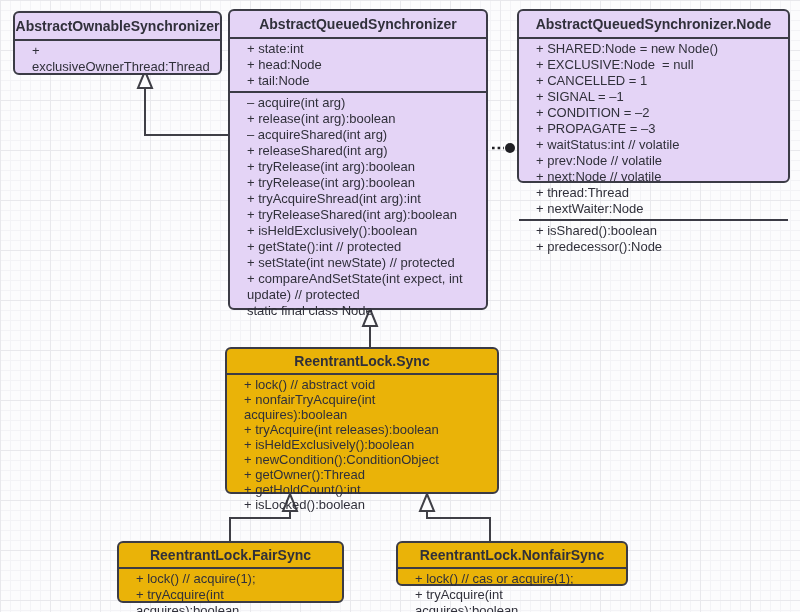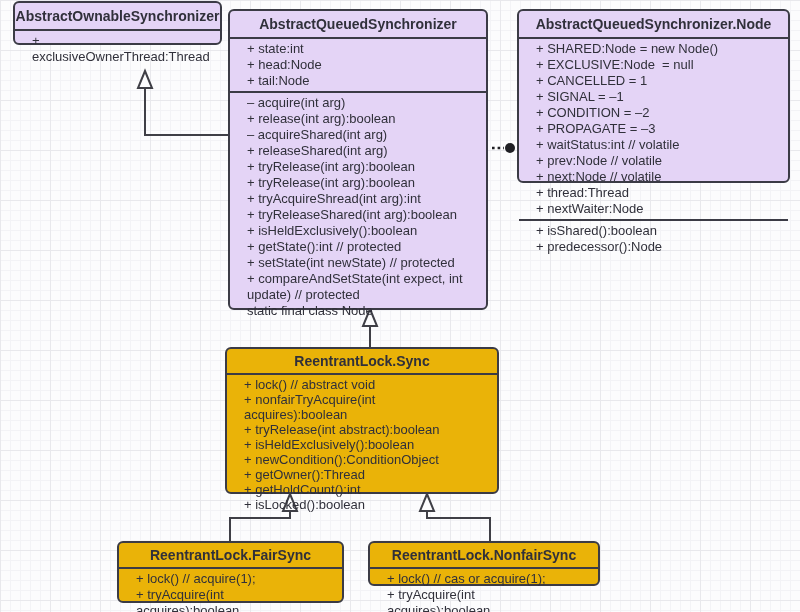--- a/index.html
+++ b/index.html
@@ -60,21 +60,21 @@
     <path d="M490,541 L490,518 L427,518 L427,511"></path>
     <path d="M427,494 L434,511 L420,511 Z" fill="#fcfcfd"></path>
   </g>
 
   <g>
     <path d="M492,148 L504,148" stroke="#1f1f24" stroke-width="2.6" stroke-dasharray="2.6,3" fill="none"></path>
     <circle cx="510" cy="148" r="5" fill="#1f1f24"></circle>
   </g>
 </svg>
 
-<div class="uml-box purple" style="left:13px;top:1px;width:209px;height:44px;">
+<div class="uml-box purple" style="left:13px;top:11px;width:209px;height:64px;">
   <div class="uml-title t28">AbstractOwnableSynchronizer</div>
   <div class="uml-section">
       <div class="row">+ exclusiveOwnerThread:Thread</div>
     </div>
 </div>
 
 <div class="uml-box purple" style="left:228px;top:9px;width:260px;height:301px;">
   <div class="uml-title t28">AbstractQueuedSynchronizer</div>
   <div class="uml-section">
       <div class="row">+ state:int</div>
@@ -117,36 +117,36 @@
       <div class="row">+ isShared():boolean</div>
       <div class="row">+ predecessor():Node</div>
     </div>
 </div>
 
 <div class="uml-box blue lh15" style="left:225px;top:347px;width:274px;height:147px;">
   <div class="uml-title t26">ReentrantLock.Sync</div>
   <div class="uml-section">
       <div class="row">+ lock() // abstract void</div>
       <div class="row">+ nonfairTryAcquire(int acquires):boolean</div>
-      <div class="row">+ tryRelease(int abstract):boolean</div>
+      <div class="row">+ tryAcquire(int releases):boolean</div>
       <div class="row">+ isHeldExclusively():boolean</div>
       <div class="row">+ newCondition():ConditionObject</div>
       <div class="row">+ getOwner():Thread</div>
       <div class="row">+ getHoldCount():int</div>
       <div class="row">+ isLocked():boolean</div>
     </div>
 </div>
 
 <div class="uml-box blue" style="left:117px;top:541px;width:227px;height:62px;">
   <div class="uml-title t26">ReentrantLock.FairSync</div>
   <div class="uml-section">
       <div class="row">+ lock() // acquire(1);</div>
       <div class="row">+ tryAcquire(int acquires):boolean</div>
     </div>
 </div>
 
-<div class="uml-box blue" style="left:368px;top:541px;width:232px;height:45px;">
+<div class="uml-box blue" style="left:396px;top:541px;width:232px;height:45px;">
   <div class="uml-title t26">ReentrantLock.NonfairSync</div>
   <div class="uml-section">
       <div class="row">+ lock() // cas or acquire(1);</div>
       <div class="row">+ tryAcquire(int acquires):boolean</div>
     </div>
 </div>
 
 </body></html>

